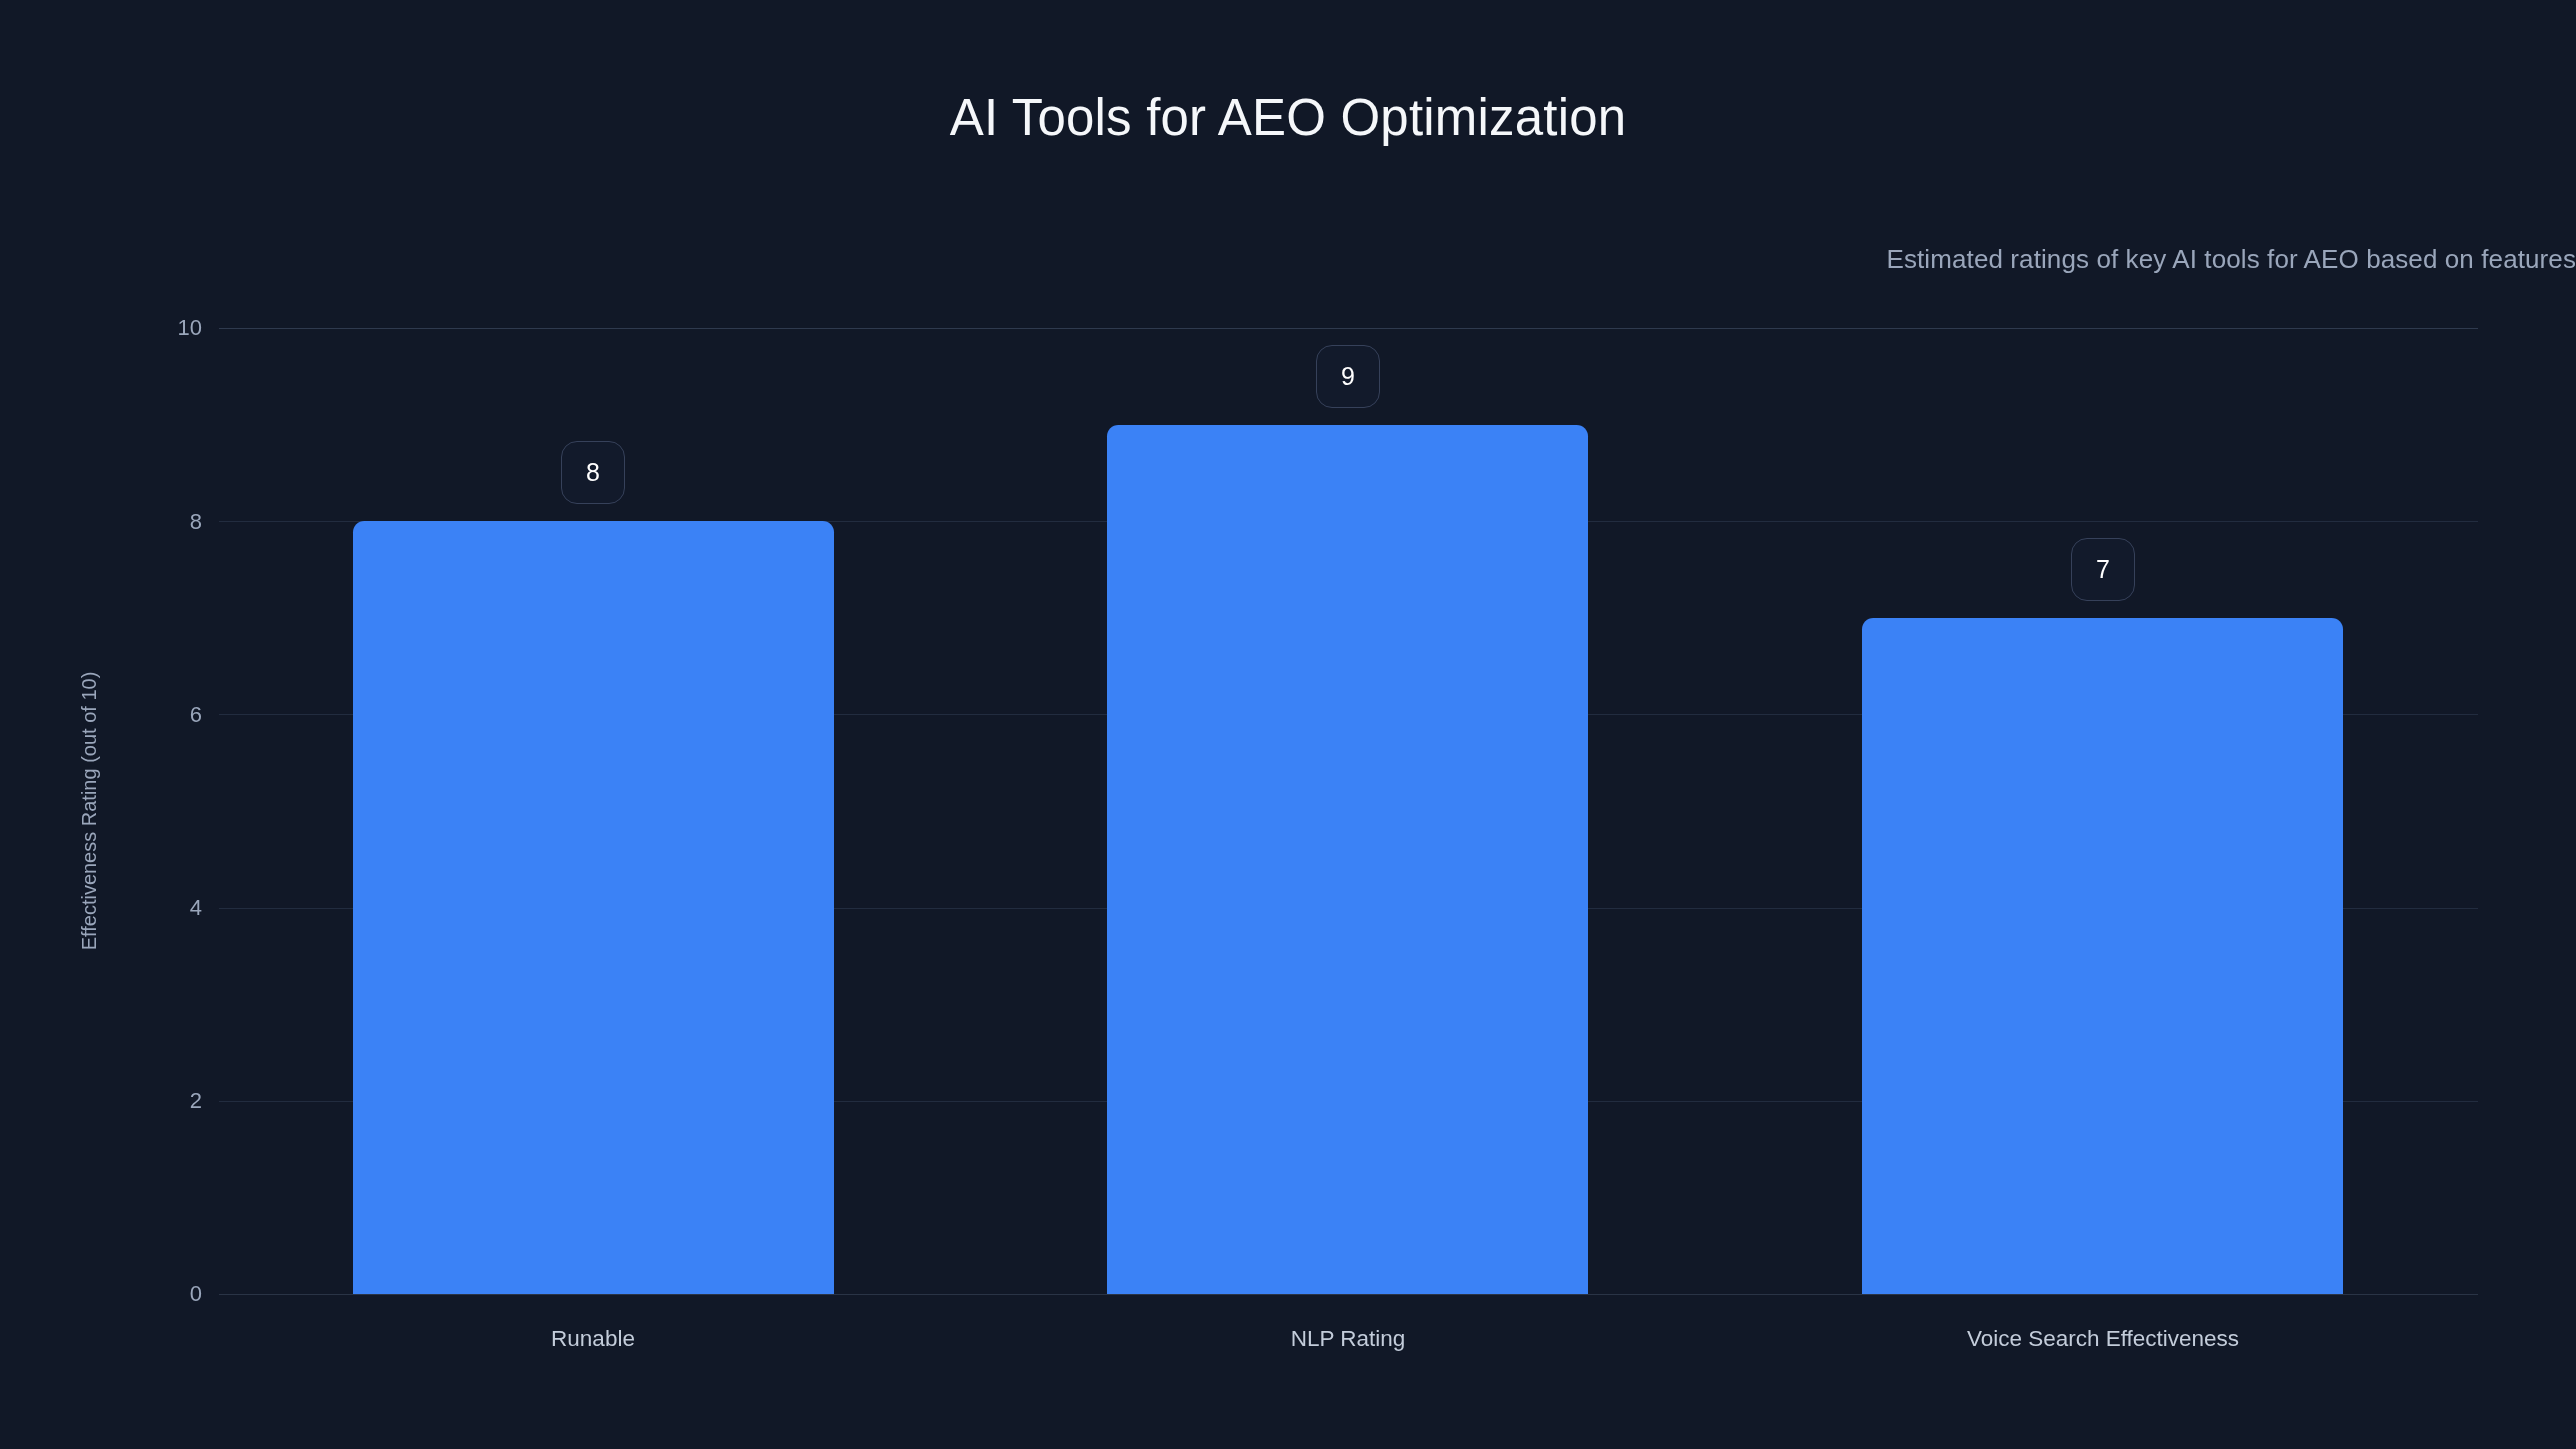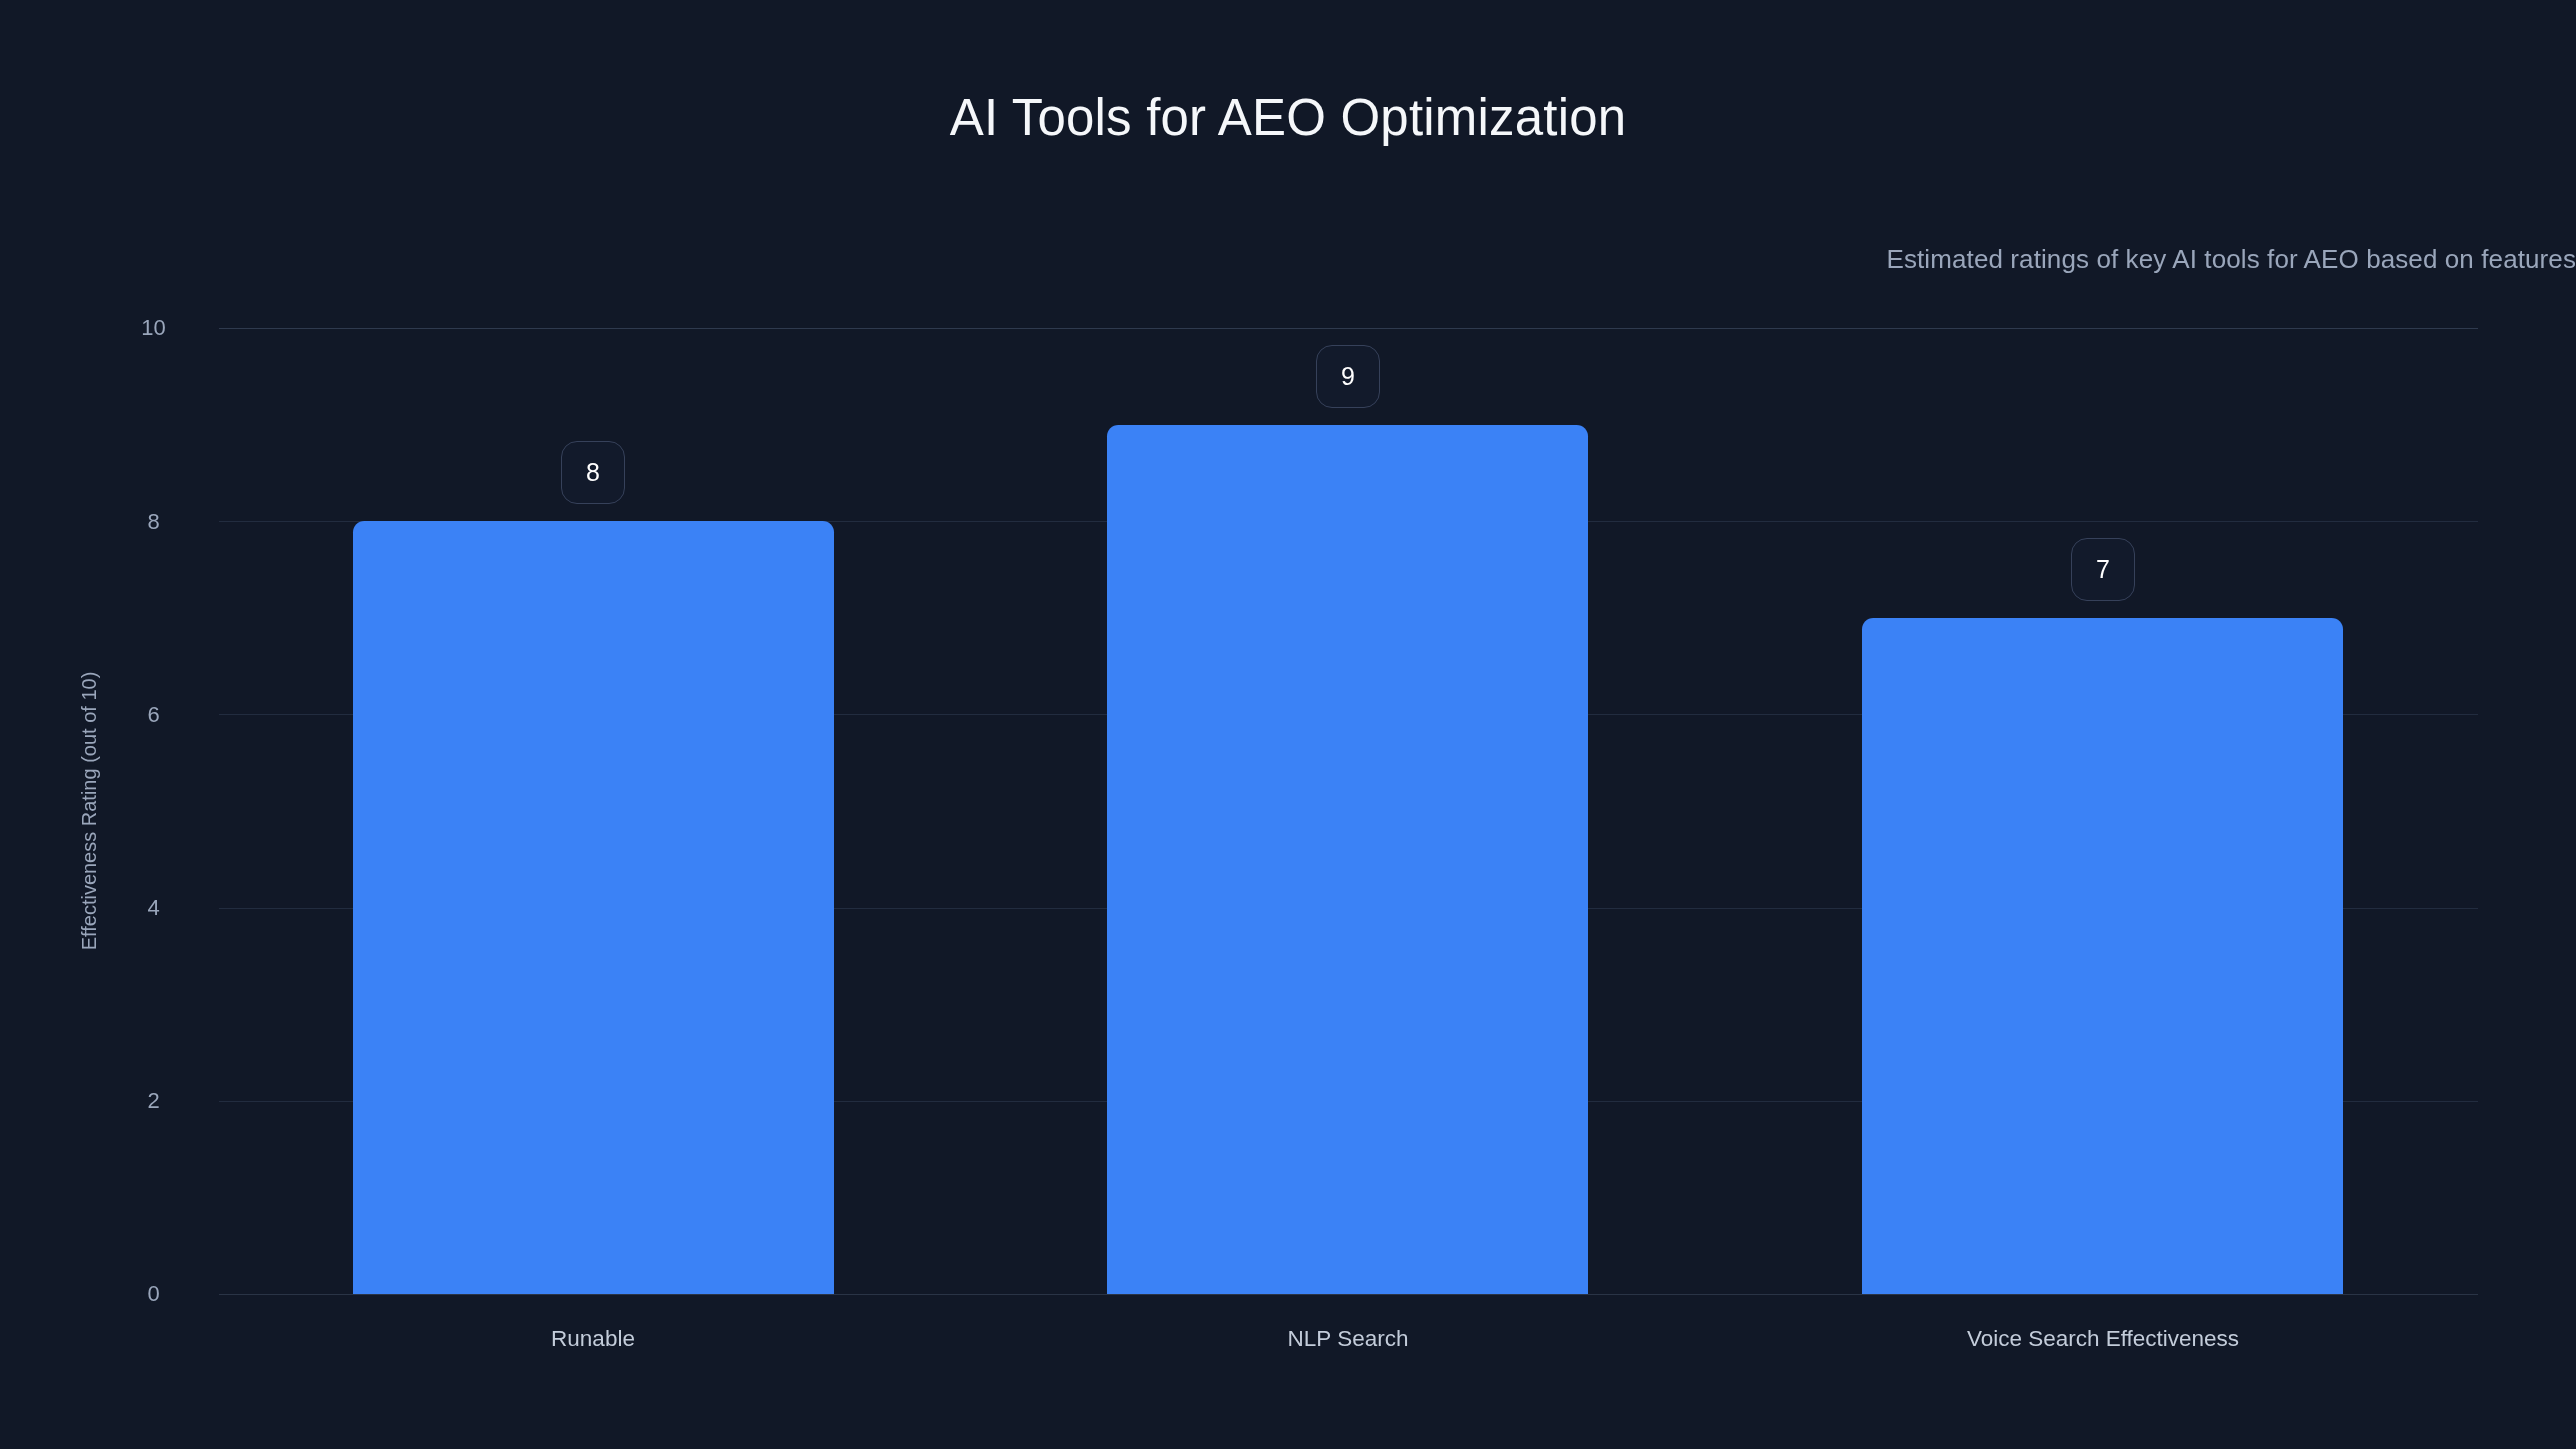--- a/index.html
+++ b/index.html
@@ -54,21 +54,21 @@
     background:#222c3f;
   }
   .gridline.baseline { background:#2a3446; }
   .gridline.top { background:#2f3a4e; }
 
   
   .ytick {
     position:absolute;
     right:2423px;           
     width:97px;
-    text-align:center;
+    text-align:right;
     font-size:22px;
     color:#9aa6bb;
     transform:translateY(-50%);
     white-space:nowrap;
   }
 
   
   #y-axis-title {
     position:absolute;
     left:89px;
@@ -152,17 +152,17 @@
     <span>8</span>
   </div>
   <div class="value-badge" style="left: 1348px; top: 345px; background: rgb(18, 26, 43); border-color: rgb(54, 65, 90); color: rgb(255, 255, 255);">
     <span>9</span>
   </div>
   <div class="value-badge" style="left: 2103px; top: 538px; background: rgb(18, 26, 43); border-color: rgb(54, 65, 90); color: rgb(255, 255, 255);">
     <span>7</span>
   </div>
 
   <div class="xtick" style="left: 593px; color: rgb(195, 204, 218);">Runable</div>
-  <div class="xtick" style="left: 1348px; color: rgb(195, 204, 218);">NLP Search</div>
+  <div class="xtick" style="left: 1348px; color: rgb(195, 204, 218);">NLP Rating</div>
   <div class="xtick" style="left: 2103px; color: rgb(195, 204, 218);">Voice Search Effectiveness</div>
 
 </div>
 
 
 </body></html>

